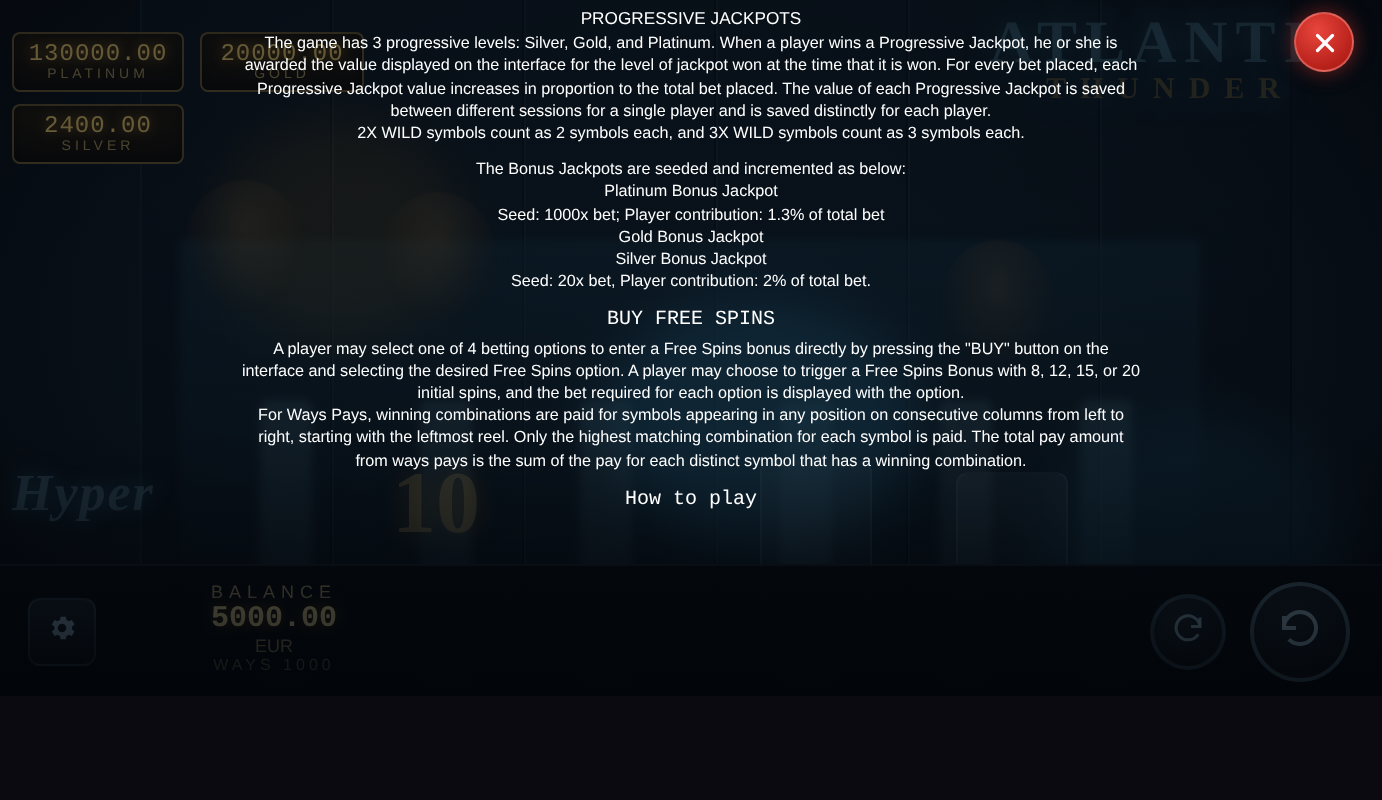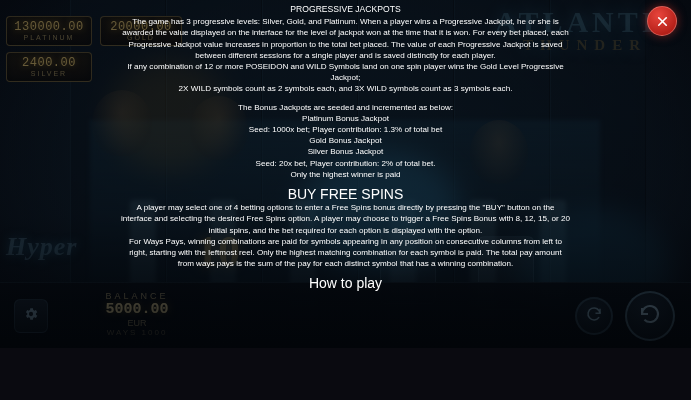--- a/index.html
+++ b/index.html
@@ -189,21 +189,22 @@
     line-height: 11.2px;
     text-align: center;
     background: linear-gradient(180deg, rgba(4,8,14,.62) 0%, rgba(4,8,14,.58) 62%, rgba(2,5,9,.86) 100%);
     overflow: hidden;
   }
   .info-overlay p { margin: 0; }
   .info-overlay .gap { height: 7px; }
   .info-overlay .sect {
     margin-top: 9px;
     margin-bottom: 2px;
-    font-size: 14px;
+    font-size: 10px;
+    font-family: Liberation Mono, monospace;
   }
   .info-overlay .head {
     font-size: 8.6px;
     margin-bottom: 1px;
   }
 
   
   .close-btn {
     position: absolute;
     right: 14px; top: 6px;
@@ -302,31 +303,29 @@
           <path d="M4 12a8 8 0 1 1 2.4 5.7"></path>
           <polyline points="4,6 4,12 10,12"></polyline>
         </svg>
       </span>
     </div>
   </div>
 
   <div class="info-overlay">
     <p class="head">PROGRESSIVE JACKPOTS</p>
     <p>The game has 3 progressive levels: Silver, Gold, and Platinum. When a player wins a Progressive Jackpot, he or she is awarded the value displayed on the interface for the level of jackpot won at the time that it is won. For every bet placed, each Progressive Jackpot value increases in proportion to the total bet placed. The value of each Progressive Jackpot is saved between different sessions for a single player and is saved distinctly for each player.</p>
-    <p>If any combination of 12 or more POSEIDON and WILD Symbols land on one spin player wins the Gold Level Progressive Jackpot;</p>
     <p>2X WILD symbols count as 2 symbols each, and 3X WILD symbols count as 3 symbols each.</p>
 
     <div class="gap"></div>
     <p>The Bonus Jackpots are seeded and incremented as below:</p>
     <p>Platinum Bonus Jackpot</p>
     <p>Seed: 1000x bet; Player contribution: 1.3% of total bet</p>
     <p>Gold Bonus Jackpot</p>
     <p>Silver Bonus Jackpot</p>
     <p>Seed: 20x bet, Player contribution: 2% of total bet.</p>
-    <p>Only the highest winner is paid</p>
 
     <p class="sect">BUY FREE SPINS</p>
     <p>A player may select one of 4 betting options to enter a Free Spins bonus directly by pressing the "BUY" button on the interface and selecting the desired Free Spins option. A player may choose to trigger a Free Spins Bonus with 8, 12, 15, or 20 initial spins, and the bet required for each option is displayed with the option.</p>
 
     <p>For Ways Pays, winning combinations are paid for symbols appearing in any position on consecutive columns from left to right, starting with the leftmost reel. Only the highest matching combination for each symbol is paid. The total pay amount from ways pays is the sum of the pay for each distinct symbol that has a winning combination.</p>
 
     <p class="sect">How to play</p>
   </div>
 
   <div class="close-btn">

